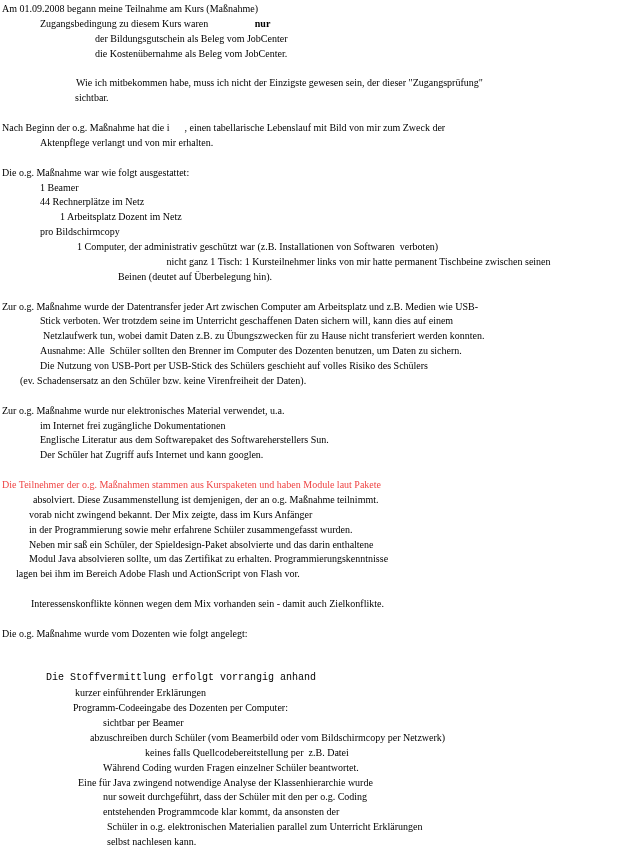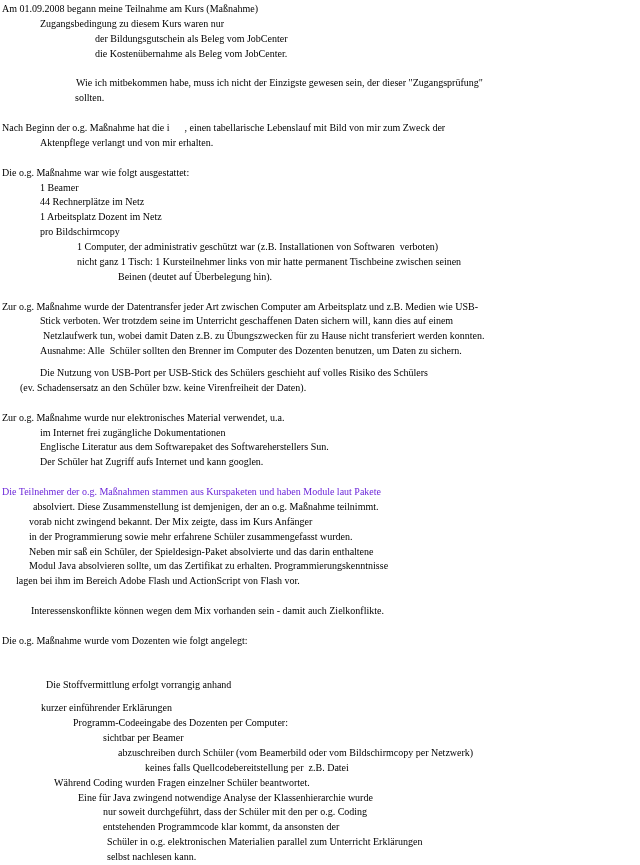--- a/index.html
+++ b/index.html
@@ -22,79 +22,80 @@
   .line {
     font-family: "Liberation Serif", "DejaVu Serif", serif;
     font-size: 10px;
     line-height: 14.88px;
     min-height: 14.88px;
     color: #000000;
     white-space: pre;
     overflow: hidden;
   }
   .line .b {
-    font-weight: normal;
+    font-weight: bold;
+    margin-left: 44px;
   }
 </style>
 </head>
 <body>
 
 <div class="page">
   <div class="doc-lines" id="doc-lines">
       <div class="line" style="padding-left: 2px; color: rgb(0, 0, 0);"><span class="">Am 01.09.2008 begann meine Teilnahme am Kurs (Maßnahme)</span></div>
       <div class="line" style="padding-left: 40px; color: rgb(0, 0, 0);"><span class="">Zugangsbedingung zu diesem Kurs waren </span><span class="b">nur</span></div>
       <div class="line" style="padding-left: 95px; color: rgb(0, 0, 0);"><span class="">der Bildungsgutschein als Beleg vom JobCenter</span></div>
       <div class="line" style="padding-left: 95px; color: rgb(0, 0, 0);"><span class="">die Kostenübernahme als Beleg vom JobCenter.</span></div>
       <div class="line" style="padding-left: 0px; color: rgb(0, 0, 0);"></div>
       <div class="line" style="padding-left: 40px; color: rgb(0, 0, 0); margin-left: 36px;"><span class="">Wie ich mitbekommen habe, muss ich nicht der Einzigste gewesen sein, der dieser "Zugangsprüfung"</span></div>
-      <div class="line" style="padding-left: 75px; color: rgb(0, 0, 0);"><span class="">sollten.</span></div>
+      <div class="line" style="padding-left: 75px; color: rgb(0, 0, 0);"><span class="">sichtbar.</span></div>
       <div class="line" style="padding-left: 0px; color: rgb(0, 0, 0);"></div>
       <div class="line" style="padding-left: 2px; color: rgb(0, 0, 0);"><span class="">Nach Beginn der o.g. Maßnahme hat die i      , einen tabellarische Lebenslauf mit Bild von mir zum Zweck der</span></div>
       <div class="line" style="padding-left: 40px; color: rgb(0, 0, 0);"><span class="">Aktenpflege verlangt und von mir erhalten.</span></div>
       <div class="line" style="padding-left: 0px; color: rgb(0, 0, 0);"></div>
       <div class="line" style="padding-left: 2px; color: rgb(0, 0, 0);"><span class="">Die o.g. Maßnahme war wie folgt ausgestattet:</span></div>
       <div class="line" style="padding-left: 40px; color: rgb(0, 0, 0);"><span class="">1 Beamer</span></div>
       <div class="line" style="padding-left: 40px; color: rgb(0, 0, 0);"><span class="">44 Rechnerplätze im Netz</span></div>
-      <div class="line" style="padding-left: 40px; color: rgb(0, 0, 0);"><span class="">1 Arbeitsplatz Dozent im Netz</span></div>
+      <div class="line" style="padding-left: 60px; color: rgb(0, 0, 0);"><span class="">1 Arbeitsplatz Dozent im Netz</span></div>
       <div class="line" style="padding-left: 40px; color: rgb(0, 0, 0);"><span class="">pro Bildschirmcopy</span></div>
       <div class="line" style="padding-left: 77px; color: rgb(0, 0, 0);"><span class="">1 Computer, der administrativ geschützt war (z.B. Installationen von Softwaren  verboten)</span></div>
-      <div class="line" style="padding-left: 77px; color: rgb(0, 0, 0);"><span class="">nicht ganz 1 Tisch: 1 Kursteilnehmer links von mir hatte permanent Tischbeine zwischen seinen</span></div>
+      <div class="line" style="padding-left: 77px; color: rgb(0, 0, 0); text-align: center;"><span class="">nicht ganz 1 Tisch: 1 Kursteilnehmer links von mir hatte permanent Tischbeine zwischen seinen</span></div>
       <div class="line" style="padding-left: 118px; color: rgb(0, 0, 0);"><span class="">Beinen (deutet auf Überbelegung hin).</span></div>
       <div class="line" style="padding-left: 0px; color: rgb(0, 0, 0);"></div>
       <div class="line" style="padding-left: 2px; color: rgb(0, 0, 0);"><span class="">Zur o.g. Maßnahme wurde der Datentransfer jeder Art zwischen Computer am Arbeitsplatz und z.B. Medien wie USB-</span></div>
       <div class="line" style="padding-left: 40px; color: rgb(0, 0, 0);"><span class="">Stick verboten. Wer trotzdem seine im Unterricht geschaffenen Daten sichern will, kann dies auf einem</span></div>
       <div class="line" style="padding-left: 43px; color: rgb(0, 0, 0);"><span class="">Netzlaufwerk tun, wobei damit Daten z.B. zu Übungszwecken für zu Hause nicht transferiert werden konnten.</span></div>
       <div class="line" style="padding-left: 40px; color: rgb(0, 0, 0);"><span class="">Ausnahme: Alle  Schüler sollten den Brenner im Computer des Dozenten benutzen, um Daten zu sichern.</span></div>
-      <div class="line" style="padding-left: 40px; color: rgb(0, 0, 0); margin-top: 7px;"><span class="">Die Nutzung von USB-Port per USB-Stick des Schülers geschieht auf volles Risiko des Schülers</span></div>
+      <div class="line" style="padding-left: 40px; color: rgb(0, 0, 0);"><span class="">Die Nutzung von USB-Port per USB-Stick des Schülers geschieht auf volles Risiko des Schülers</span></div>
       <div class="line" style="padding-left: 20px; color: rgb(0, 0, 0);"><span class="">(ev. Schadensersatz an den Schüler bzw. keine Virenfreiheit der Daten).</span></div>
       <div class="line" style="padding-left: 0px; color: rgb(0, 0, 0);"></div>
       <div class="line" style="padding-left: 2px; color: rgb(0, 0, 0);"><span class="">Zur o.g. Maßnahme wurde nur elektronisches Material verwendet, u.a.</span></div>
       <div class="line" style="padding-left: 40px; color: rgb(0, 0, 0);"><span class="">im Internet frei zugängliche Dokumentationen</span></div>
       <div class="line" style="padding-left: 40px; color: rgb(0, 0, 0);"><span class="">Englische Literatur aus dem Softwarepaket des Softwareherstellers Sun.</span></div>
       <div class="line" style="padding-left: 40px; color: rgb(0, 0, 0);"><span class="">Der Schüler hat Zugriff aufs Internet und kann googlen.</span></div>
       <div class="line" style="padding-left: 0px; color: rgb(0, 0, 0);"></div>
-      <div class="line" style="padding-left: 2px; color: #6d28d9;"><span class="">Die Teilnehmer der o.g. Maßnahmen stammen aus Kurspaketen und haben Module laut Pakete</span></div>
+      <div class="line" style="padding-left: 2px; color: #ef4444;"><span class="">Die Teilnehmer der o.g. Maßnahmen stammen aus Kurspaketen und haben Module laut Pakete</span></div>
       <div class="line" style="padding-left: 33px; color: rgb(0, 0, 0);"><span class="">absolviert. Diese Zusammenstellung ist demjenigen, der an o.g. Maßnahme teilnimmt.</span></div>
       <div class="line" style="padding-left: 29px; color: rgb(0, 0, 0);"><span class="">vorab nicht zwingend bekannt. Der Mix zeigte, dass im Kurs Anfänger</span></div>
       <div class="line" style="padding-left: 29px; color: rgb(0, 0, 0);"><span class="">in der Programmierung sowie mehr erfahrene Schüler zusammengefasst wurden.</span></div>
       <div class="line" style="padding-left: 29px; color: rgb(0, 0, 0);"><span class="">Neben mir saß ein Schüler, der Spieldesign-Paket absolvierte und das darin enthaltene</span></div>
       <div class="line" style="padding-left: 29px; color: rgb(0, 0, 0);"><span class="">Modul Java absolvieren sollte, um das Zertifikat zu erhalten. Programmierungskenntnisse</span></div>
       <div class="line" style="padding-left: 16px; color: #000000;"><span class="">lagen bei ihm im Bereich Adobe Flash und ActionScript von Flash vor.</span></div>
       <div class="line" style="padding-left: 0px; color: rgb(0, 0, 0);"></div>
       <div class="line" style="padding-left: 31px; color: rgb(0, 0, 0);"><span class="">Interessenskonflikte können wegen dem Mix vorhanden sein - damit auch Zielkonflikte.</span></div>
       <div class="line" style="padding-left: 0px; color: rgb(0, 0, 0);"></div>
       <div class="line" style="padding-left: 2px; color: rgb(0, 0, 0);"><span class="">Die o.g. Maßnahme wurde vom Dozenten wie folgt angelegt:</span></div>
       <div class="line" style="padding-left: 0px; color: rgb(0, 0, 0);"></div>
       <div class="line" style="padding-left: 0px; color: rgb(0, 0, 0);"></div>
-      <div class="line" style="padding-left: 46px; color: rgb(0, 0, 0);"><span class="">Die Stoffvermittlung erfolgt vorrangig anhand</span></div>
-      <div class="line" style="padding-left: 41px; color: rgb(0, 0, 0); margin-top: 8px;"><span class="">kurzer einführender Erklärungen</span></div>
+      <div class="line" style="padding-left: 46px; color: rgb(0, 0, 0); font-family: Liberation Mono, monospace;"><span class="">Die Stoffvermittlung erfolgt vorrangig anhand</span></div>
+      <div class="line" style="padding-left: 75px; color: rgb(0, 0, 0);"><span class="">kurzer einführender Erklärungen</span></div>
       <div class="line" style="padding-left: 73px; color: rgb(0, 0, 0);"><span class="">Programm-Codeeingabe des Dozenten per Computer:</span></div>
       <div class="line" style="padding-left: 103px; color: rgb(0, 0, 0);"><span class="">sichtbar per Beamer</span></div>
-      <div class="line" style="padding-left: 118px; color: rgb(0, 0, 0);"><span class="">abzuschreiben durch Schüler (vom Beamerbild oder vom Bildschirmcopy per Netzwerk)</span></div>
+      <div class="line" style="padding-left: 90px; color: rgb(0, 0, 0);"><span class="">abzuschreiben durch Schüler (vom Beamerbild oder vom Bildschirmcopy per Netzwerk)</span></div>
       <div class="line" style="padding-left: 145px; color: rgb(0, 0, 0);"><span class="">keines falls Quellcodebereitstellung per  z.B. Datei</span></div>
-      <div class="line" style="padding-left: 54px; color: rgb(0, 0, 0);"><span class="">Während Coding wurden Fragen einzelner Schüler beantwortet.</span></div>
+      <div class="line" style="padding-left: 103px; color: rgb(0, 0, 0);"><span class="">Während Coding wurden Fragen einzelner Schüler beantwortet.</span></div>
       <div class="line" style="padding-left: 78px; color: rgb(0, 0, 0);"><span class="">Eine für Java zwingend notwendige Analyse der Klassenhierarchie wurde</span></div>
       <div class="line" style="padding-left: 103px; color: rgb(0, 0, 0);"><span class="">nur soweit durchgeführt, dass der Schüler mit den per o.g. Coding</span></div>
       <div class="line" style="padding-left: 103px; color: rgb(0, 0, 0);"><span class="">entstehenden Programmcode klar kommt, da ansonsten der</span></div>
       <div class="line" style="padding-left: 107px; color: rgb(0, 0, 0);"><span class="">Schüler in o.g. elektronischen Materialien parallel zum Unterricht Erklärungen</span></div>
       <div class="line" style="padding-left: 107px; color: rgb(0, 0, 0);"><span class="">selbst nachlesen kann.</span></div>
     </div>
 </div>
 
 </body></html>

